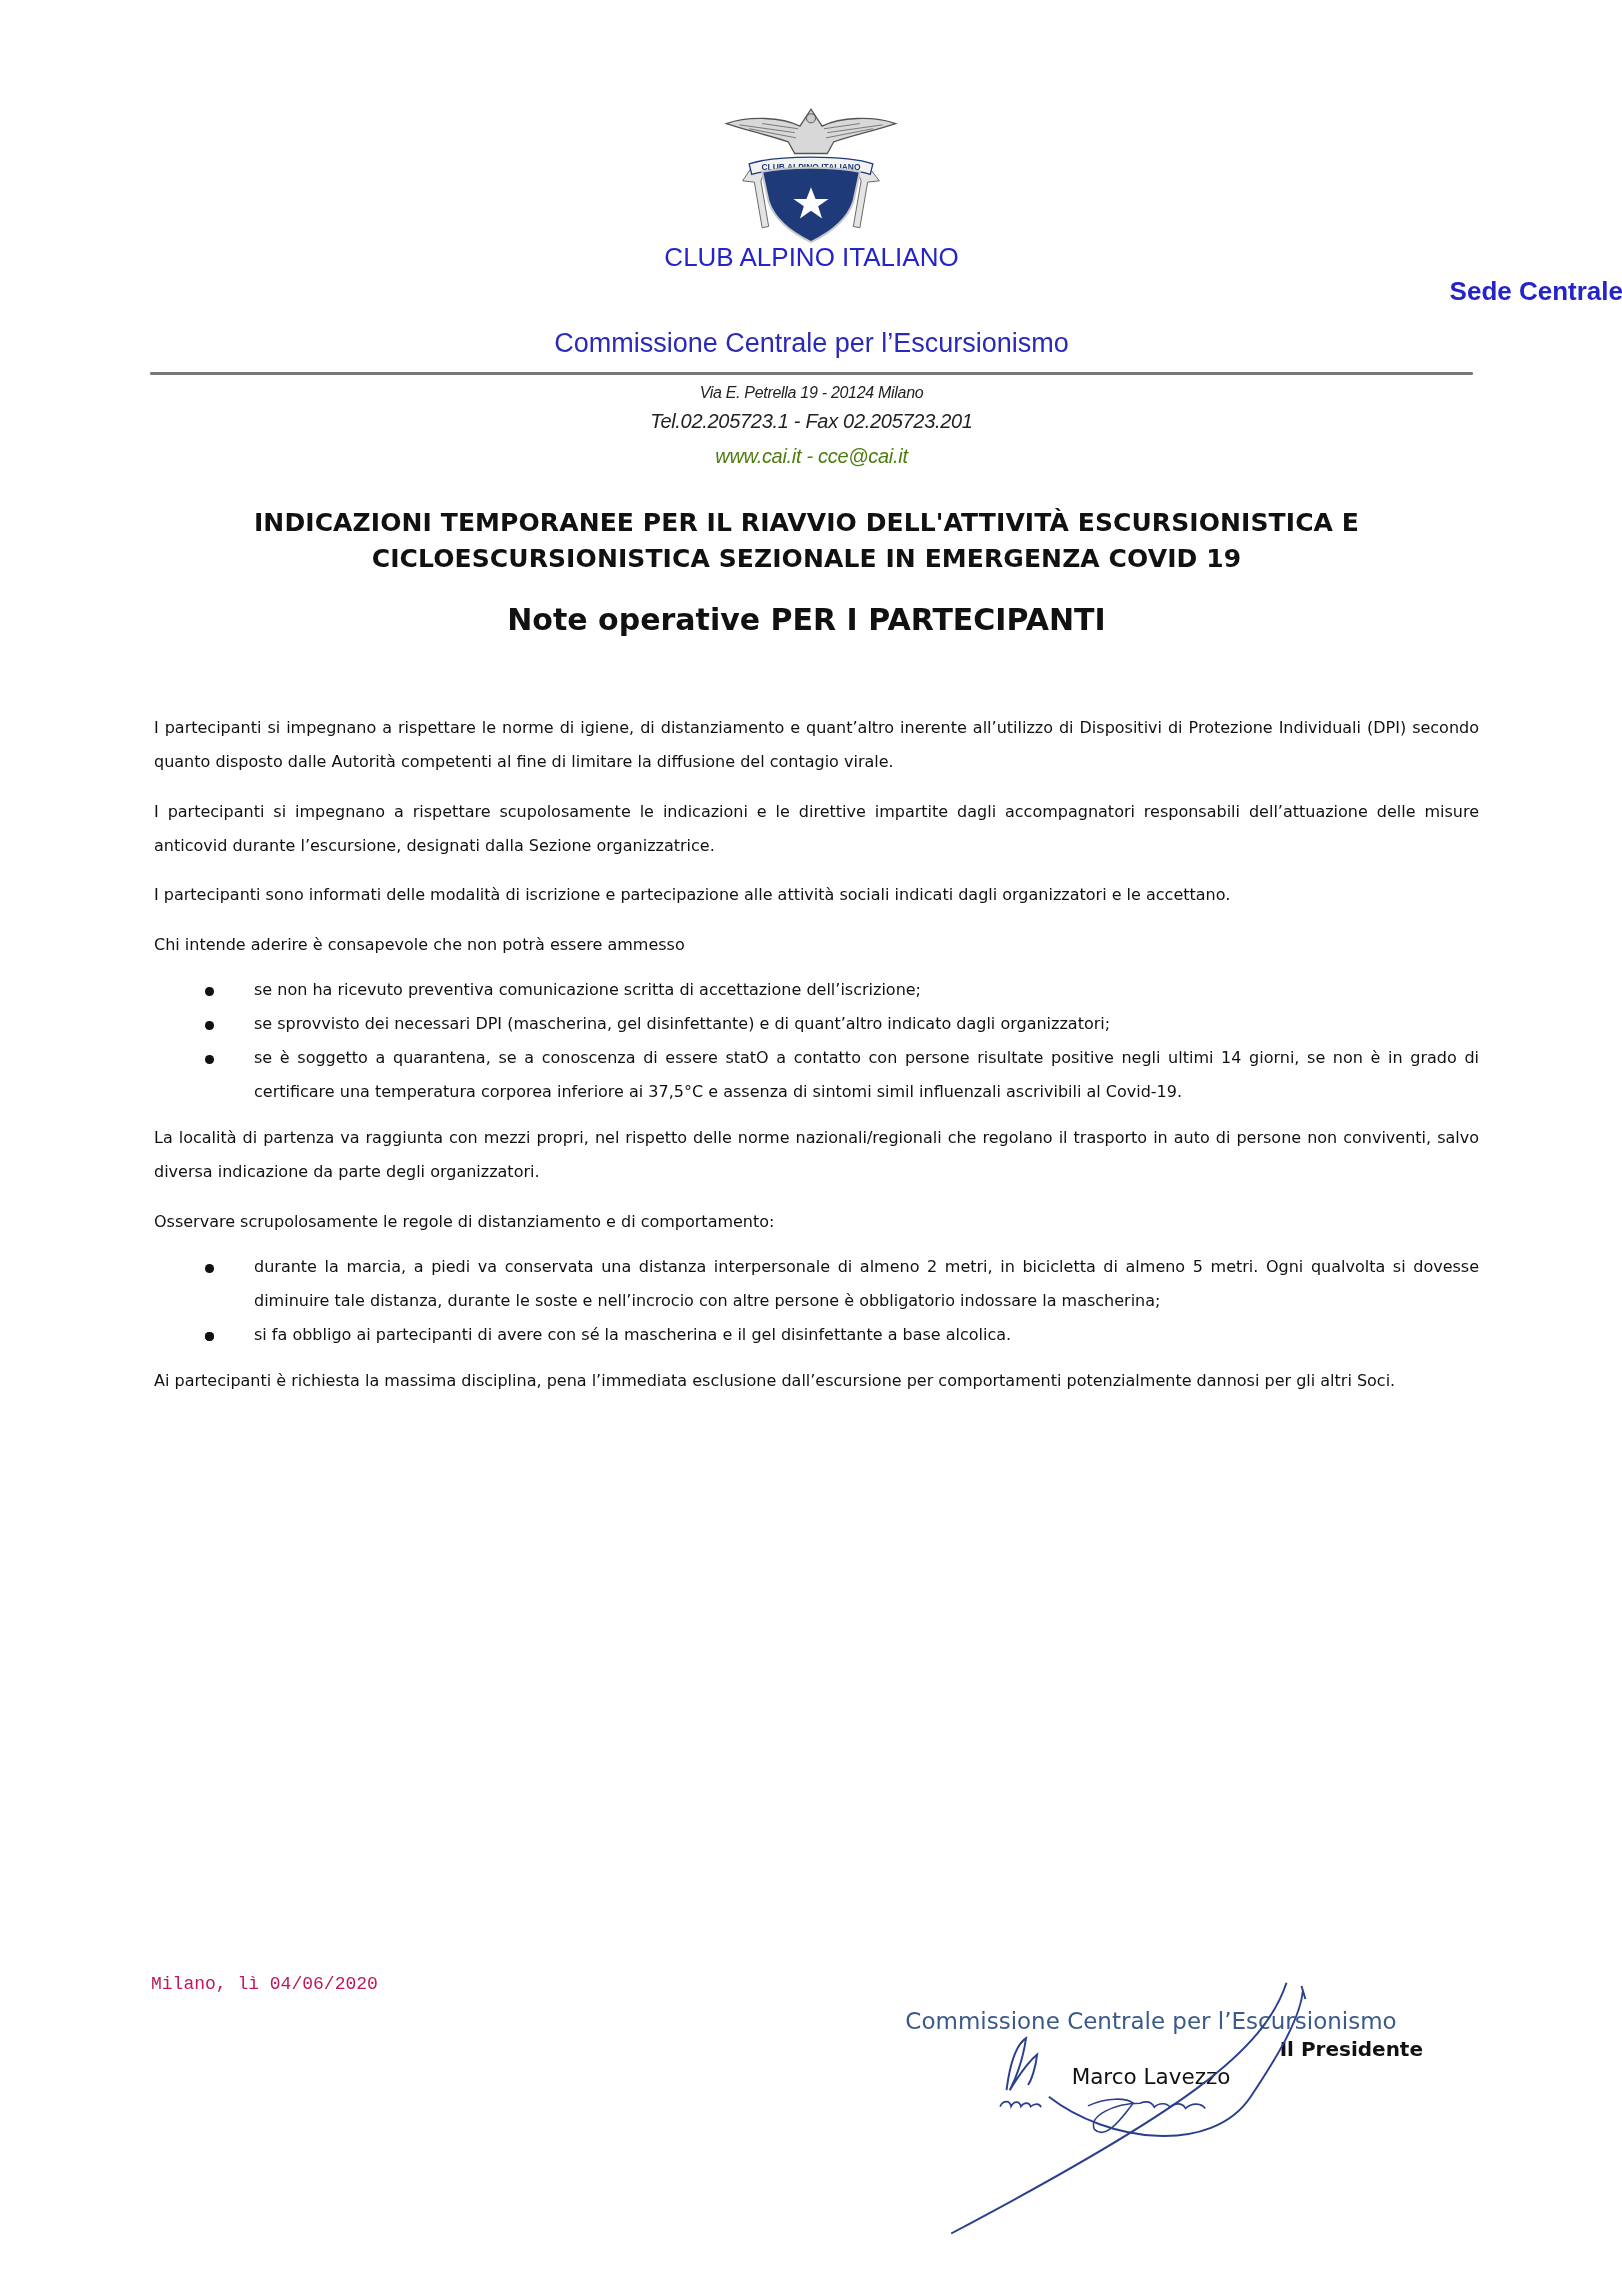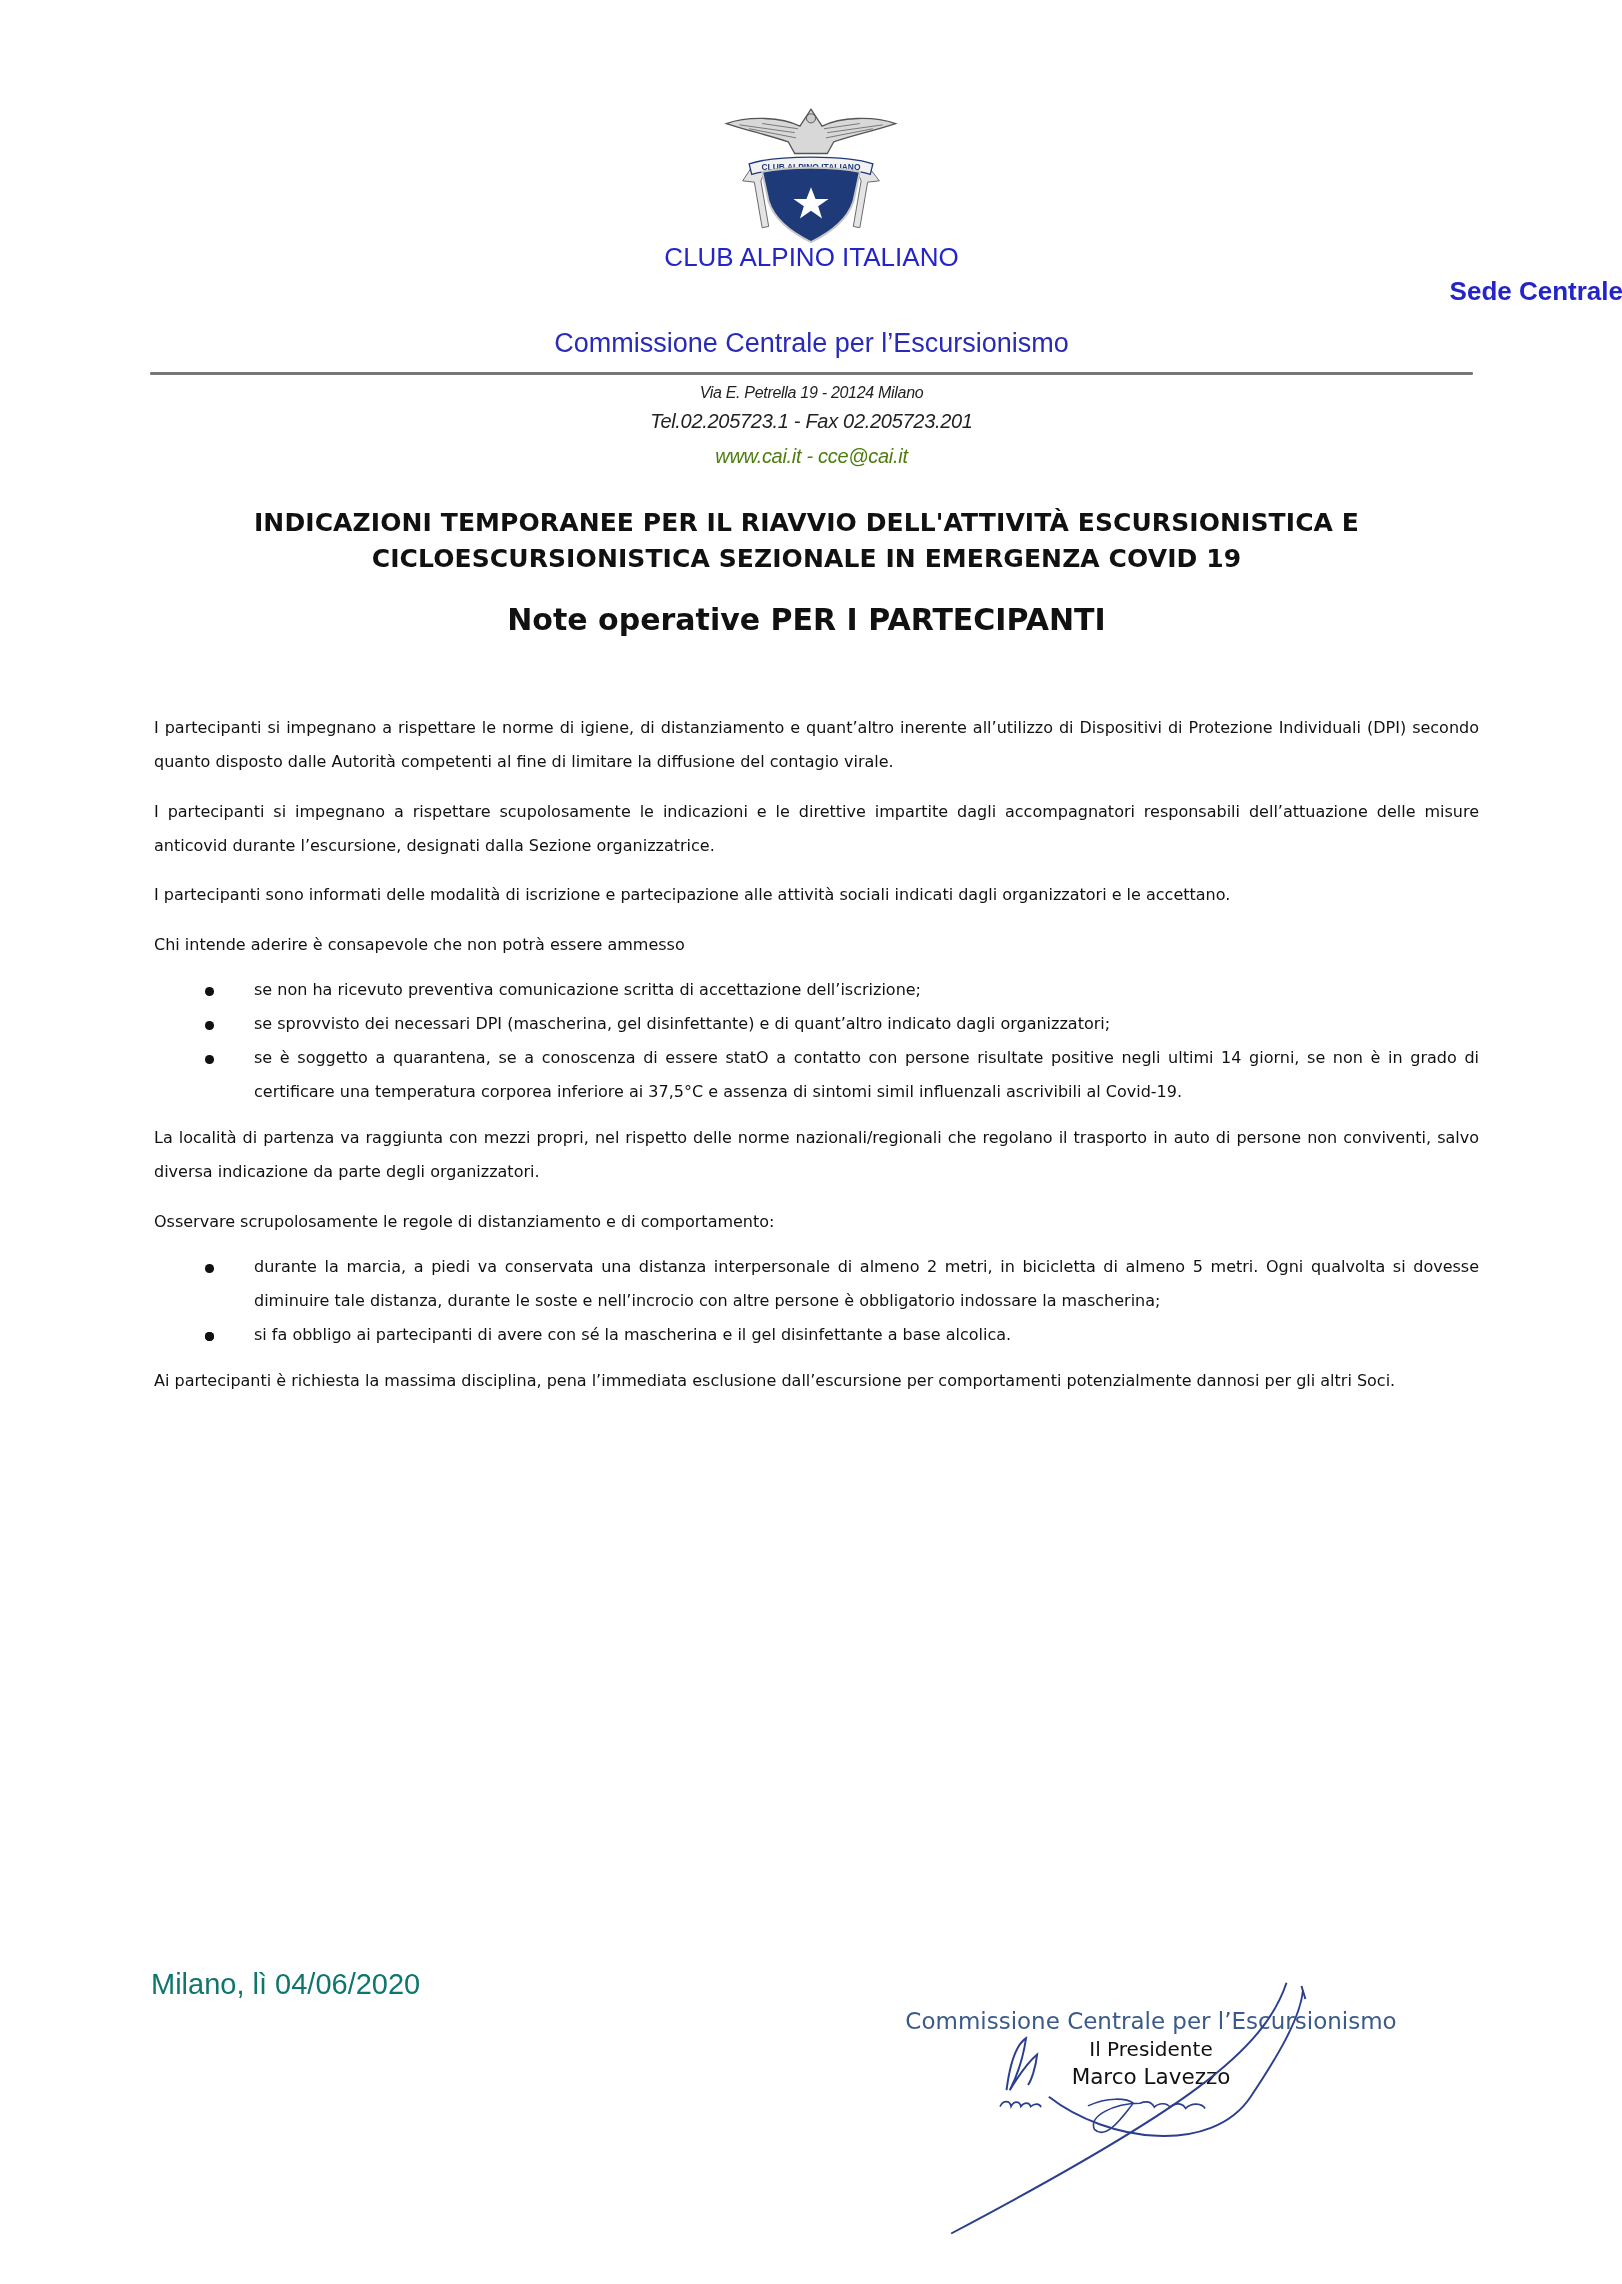--- a/index.html
+++ b/index.html
@@ -29,26 +29,26 @@
                font-family: "DejaVu Sans", sans-serif; font-size: 16px; line-height: 34px;
                color: #111; }
   .body-wrap p { margin: 0 0 15.6px 0; text-align: justify; }
   .body-wrap p.nogap { margin-bottom: 11.7px; }
   ul.bul { list-style: none; margin: 0 0 11.7px 0; padding: 0; }
   ul.bul li { position: relative; padding-left: 100px; text-align: justify; }
   ul.bul li .dot { position: absolute; left: 51px; top: 13.7px; width: 8.5px; height: 8.5px;
                    border-radius: 50%; background: #111; }
 
   
-  .date { position: absolute; left: 151px; top: 1968px; font-family: Liberation Sans, sans-serif;
-          font-size: 29px; line-height: 33px; color: #0f766e; }
+  .date { position: absolute; left: 151px; top: 1968px; font-family: Liberation Mono, monospace;
+          font-size: 18px; line-height: 33px; color: #be185d; }
   .sig-comm { position: absolute; left: 879px; top: 2007px; width: 544px; text-align: center;
               font-family: "DejaVu Sans", sans-serif; font-size: 23px; line-height: 29px; color: #3a5a8a; }
-  .sig-role { position: absolute; left: 879px; top: 2037px; width: 544px; text-align: center;
-              font-family: "DejaVu Sans", sans-serif; font-size: 20px; line-height: 25px; color: #111; }
+  .sig-role { position: absolute; left: 879px; top: 2037px; width: 544px; text-align: right;
+              font-family: "DejaVu Sans", sans-serif; font-size: 20px; line-height: 25px; color: #111; font-weight: bold; }
   .sig-name { position: absolute; left: 879px; top: 2064px; width: 544px; text-align: center;
               font-family: "DejaVu Sans", sans-serif; font-size: 21.5px; line-height: 26px; color: #111; }
   .sig-stroke { position: absolute; left: 912px; top: 1947px; width: 456px; height: 293px; pointer-events: none; }
 </style>
 </head>
 <body>
 
 <div class="logo">
   <svg width="176" height="140" viewBox="0 0 270 215">
 

